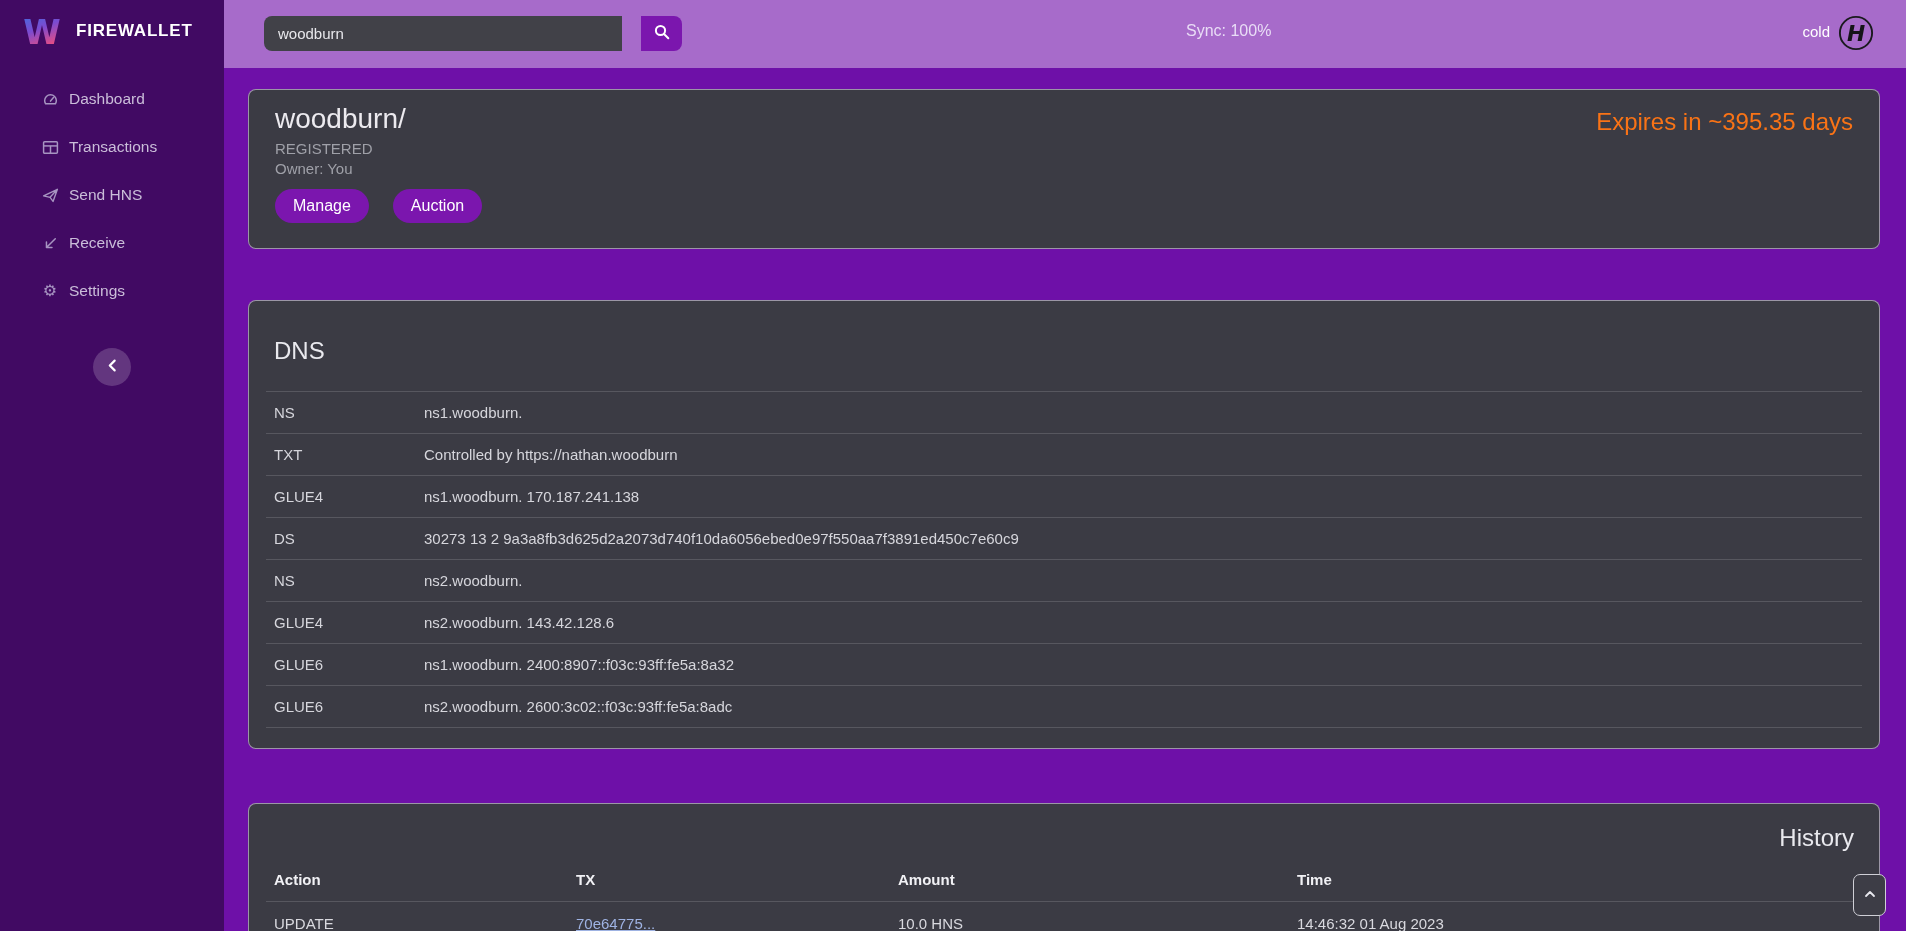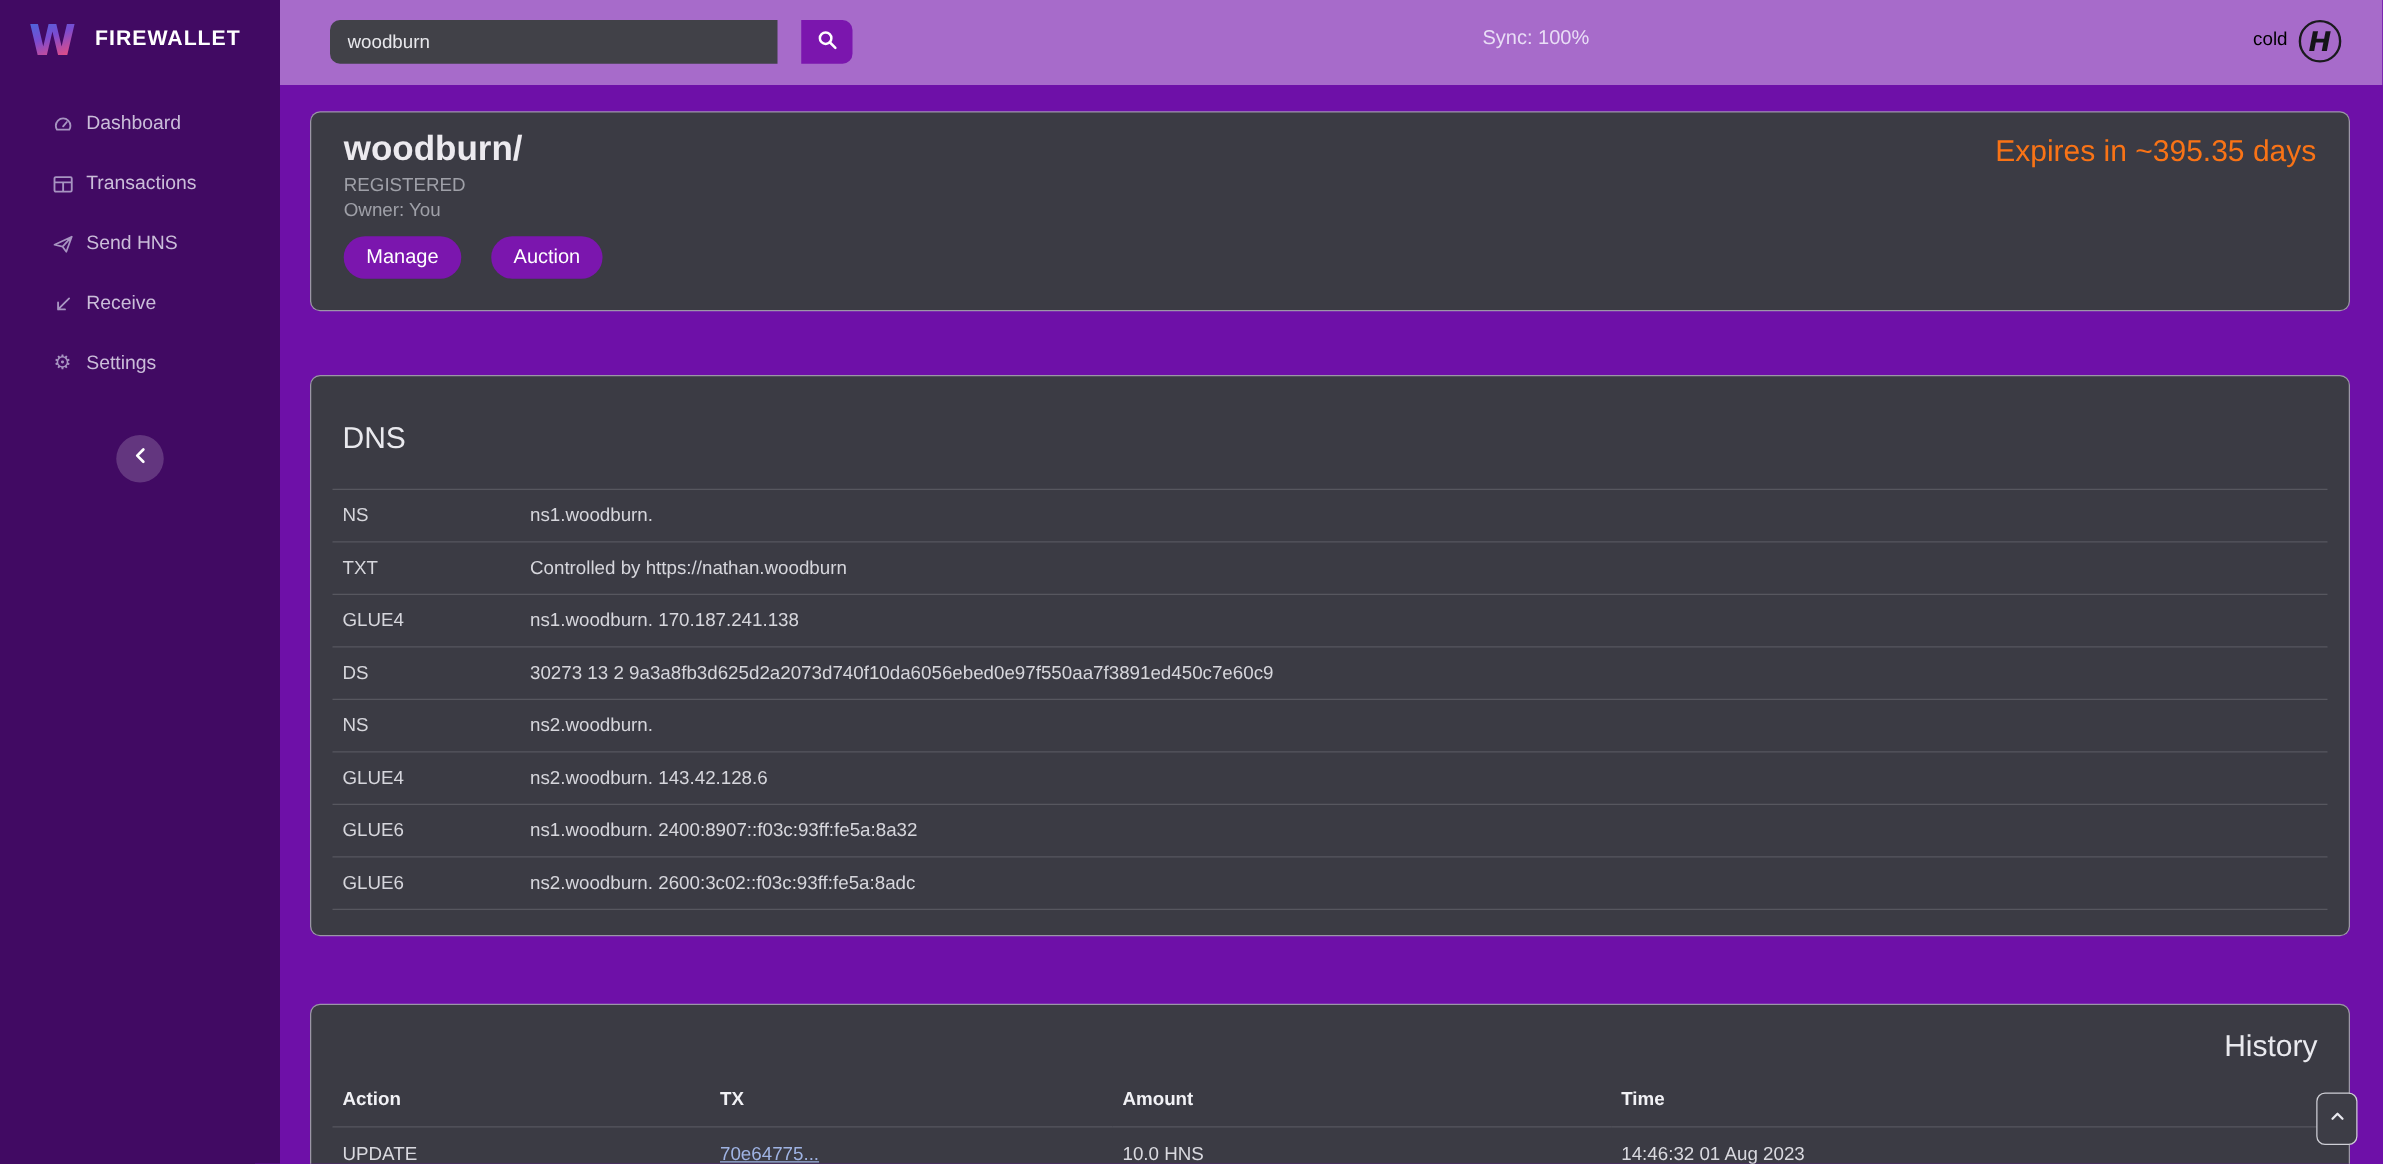--- a/index.html
+++ b/index.html
@@ -38,33 +38,33 @@
     width: 358px; height: 35px; background: #414148; border: none; outline: none;
     border-radius: 8px 0 0 8px; color: #e8e8ec; padding: 0 14px; font-size: 15px;
     font-family: "Liberation Sans", sans-serif;
   }
   .search-btn {
     width: 41px; height: 35px; background: #7b16ae; border: none; cursor: pointer;
     border-radius: 0 8px 8px 0; display: flex; align-items: center; justify-content: center;
     margin-left: 2px;
   }
   .sync-label { position: absolute; left: 962px; top: 22px; color: #e9ddf6; font-size: 16px; text-align: right; }
-  .wallet-mode { position: absolute; right: 76px; top: 23px; color: #000000; font-size: 15px; }
+  .wallet-mode { position: absolute; right: 76px; top: 23px; color: #ffffff; font-size: 15px; }
   .hns-logo { position: absolute; right: 32px; top: 15px; width: 36px; height: 36px; }
   
   .content {
     position: absolute; left: 224px; top: 68px; width: 1682px; height: 863px;
     overflow: hidden;
   }
   .card {
     background: #3b3b44; border: 1px solid rgba(235,226,248,0.55); border-radius: 8px;
     margin-left: 24px; width: 1632px;
   }
   .domain-card { margin-top: 21px; height: 160px; position: relative; padding: 13px 26px; }
-  .domain-title { font-size: 28px; color: #eceaef; font-weight: 700; margin: 0; }
+  .domain-title { font-size: 28px; color: #eceaef; font-weight: 400; margin: 0; }
   .domain-status { font-size: 15px; color: #9fa0a8; margin-top: 5px; }
   .domain-owner { font-size: 15px; color: #9fa0a8; margin-top: 3px; }
   .btn-row { margin-top: 12px; display: flex; gap: 24px; }
   .btn {
     background: #7b16ae; color: #ffffff; border: none; border-radius: 17px;
     padding: 8px 18px; font-size: 16px; cursor: pointer;
     font-family: "Liberation Sans", sans-serif;
   }
   .expires { position: absolute; right: 26px; top: 18px; font-size: 24px; color: #f97316; }
   .dns-card { margin-top: 51px; min-height: 427px; padding: 28px 17px 20px; }

